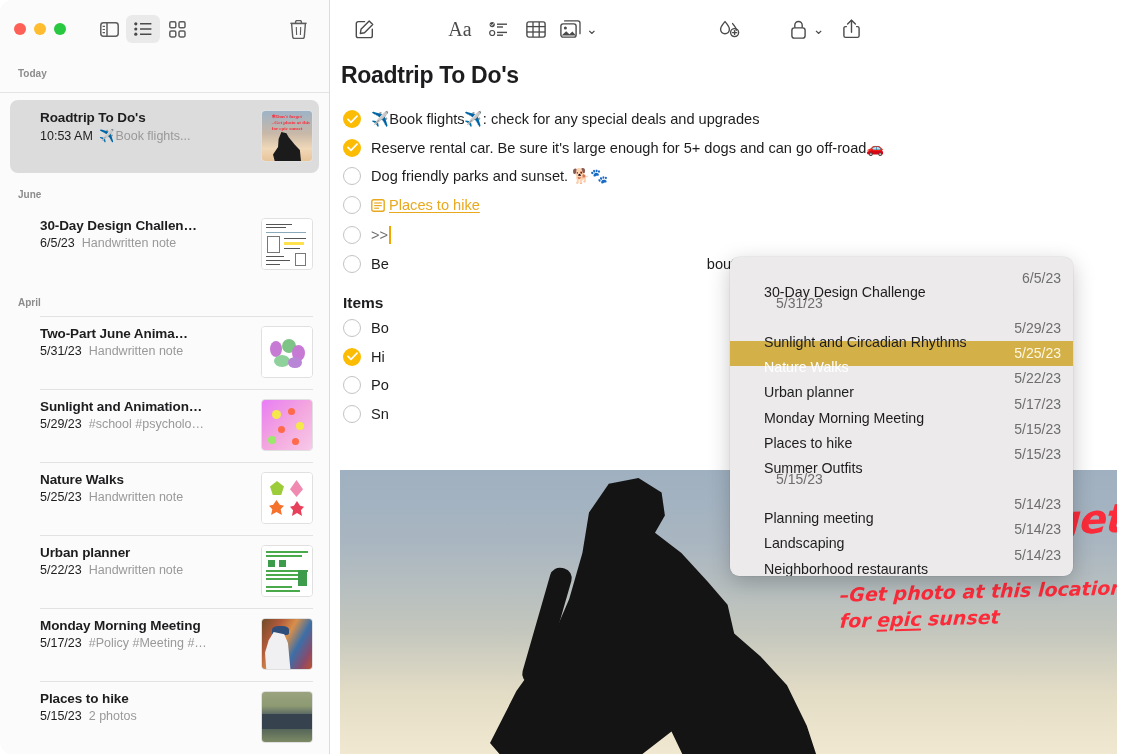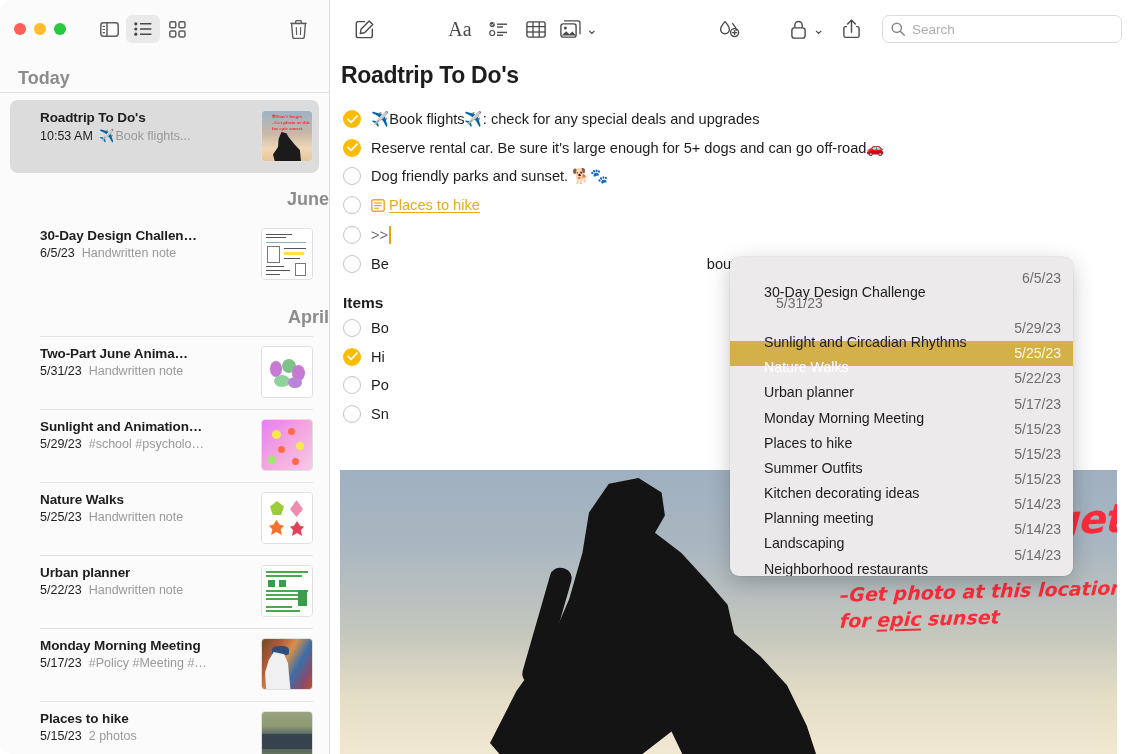--- a/index.html
+++ b/index.html
@@ -45,21 +45,21 @@
   .tbtn.active { background: #eaeaea; }
   .tbtn svg { display: block; }
   .sidebar-spacer { flex: 1; }
 
   #sidebar-divider {
     position: absolute; left: 0; right: 0; top: 92px;
     height: 1px; background: #e4e4e4;
   }
 
   .section-label {
-    font-size: 18px; font-weight: 600;
+    font-size: 10px; font-weight: 600;
     color: #8c8c8c;
     padding: 0 0 0 18px;
   }
   #today-label { position: absolute; top: 68px; left: 0; }
 
   #notes-list {
     position: absolute; top: 100px; left: 0; right: 0; bottom: 0;
     overflow: hidden;
   }
   .note-row {
@@ -90,21 +90,21 @@
   .note-meta .sub { color: #999999; }
   .note-thumb {
     width: 52px; height: 52px; flex: 0 0 52px;
     border-radius: 4px; overflow: hidden;
     border: 1px solid #e0e0e0;
     background: #fff;
     position: relative;
   }
   .note-thumb .inner { position: absolute; inset: 0; }
 
-  .group-head { padding: 16px 0 8px 18px; text-align: right; }
+  .group-head { padding: 16px 0 8px 18px; }
 
   
   .th-roadtrip {
     background: linear-gradient(to bottom, #9db3c6 0%, #c8b8a8 45%, #f0d8b8 75%, #e8c49a 100%);
   }
   .th-roadtrip::after {
     content: ''; position: absolute; left: 22%; bottom: 0;
     width: 56%; height: 58%;
     background: #1b1b1b;
     clip-path: polygon(30% 0%, 48% 4%, 56% 18%, 78% 44%, 96% 62%, 100% 100%, 6% 100%, 0% 78%, 18% 52%, 20% 24%);
@@ -593,27 +593,20 @@
       <span class="chev" style="font-size:14px;color:#4a4a4a;margin-right:8px;">⌄</span>
 
       <div class="mbtn">
         <svg width="17" height="20" viewBox="0 0 17 20" fill="none">
           <path d="M8.5 1.2v12" stroke="#4a4a4a" stroke-width="1.4" stroke-linecap="round"></path>
           <path d="M4.6 5l3.9-3.8L12.4 5" stroke="#4a4a4a" stroke-width="1.4" stroke-linecap="round" stroke-linejoin="round"></path>
           <path d="M3.4 7.6H2.6a1.7 1.7 0 0 0-1.7 1.7v7.4a1.7 1.7 0 0 0 1.7 1.7h11.8a1.7 1.7 0 0 0 1.7-1.7V9.3a1.7 1.7 0 0 0-1.7-1.7h-.8" stroke="#4a4a4a" stroke-width="1.4" stroke-linecap="round"></path>
         </svg>
       </div>
 
-      <div id="search-box">
-        <svg width="14" height="14" viewBox="0 0 14 14" fill="none">
-          <circle cx="5.8" cy="5.8" r="4.6" stroke="#8a8a8a" stroke-width="1.5"></circle>
-          <line x1="9.3" y1="9.3" x2="13.2" y2="13.2" stroke="#8a8a8a" stroke-width="1.6" stroke-linecap="round"></line>
-        </svg>
-        <span id="search-placeholder">Search</span>
-      </div>
     </div>
 
     <div id="note-body">
 
       <div id="note-title-h">Roadtrip To Do's</div>
 
       <div id="checklist">
 
         <div class="cl-item">
           <div class="cbox checked">
@@ -731,21 +724,20 @@
       </div>
       <div class="dd-row">
         <span class="dd-name">Places to hike</span>
         <span class="dd-date">5/15/23</span>
       </div>
       <div class="dd-row">
         <span class="dd-name">Summer Outfits</span>
         <span class="dd-date">5/15/23</span>
       </div>
       <div class="dd-row">
-        <span class="dd-name">Kitchen decorating ideas</span>
         <span class="dd-date">5/15/23</span>
       </div>
       <div class="dd-row">
         <span class="dd-name">Planning meeting</span>
         <span class="dd-date">5/14/23</span>
       </div>
       <div class="dd-row">
         <span class="dd-name">Landscaping</span>
         <span class="dd-date">5/14/23</span>
       </div>

